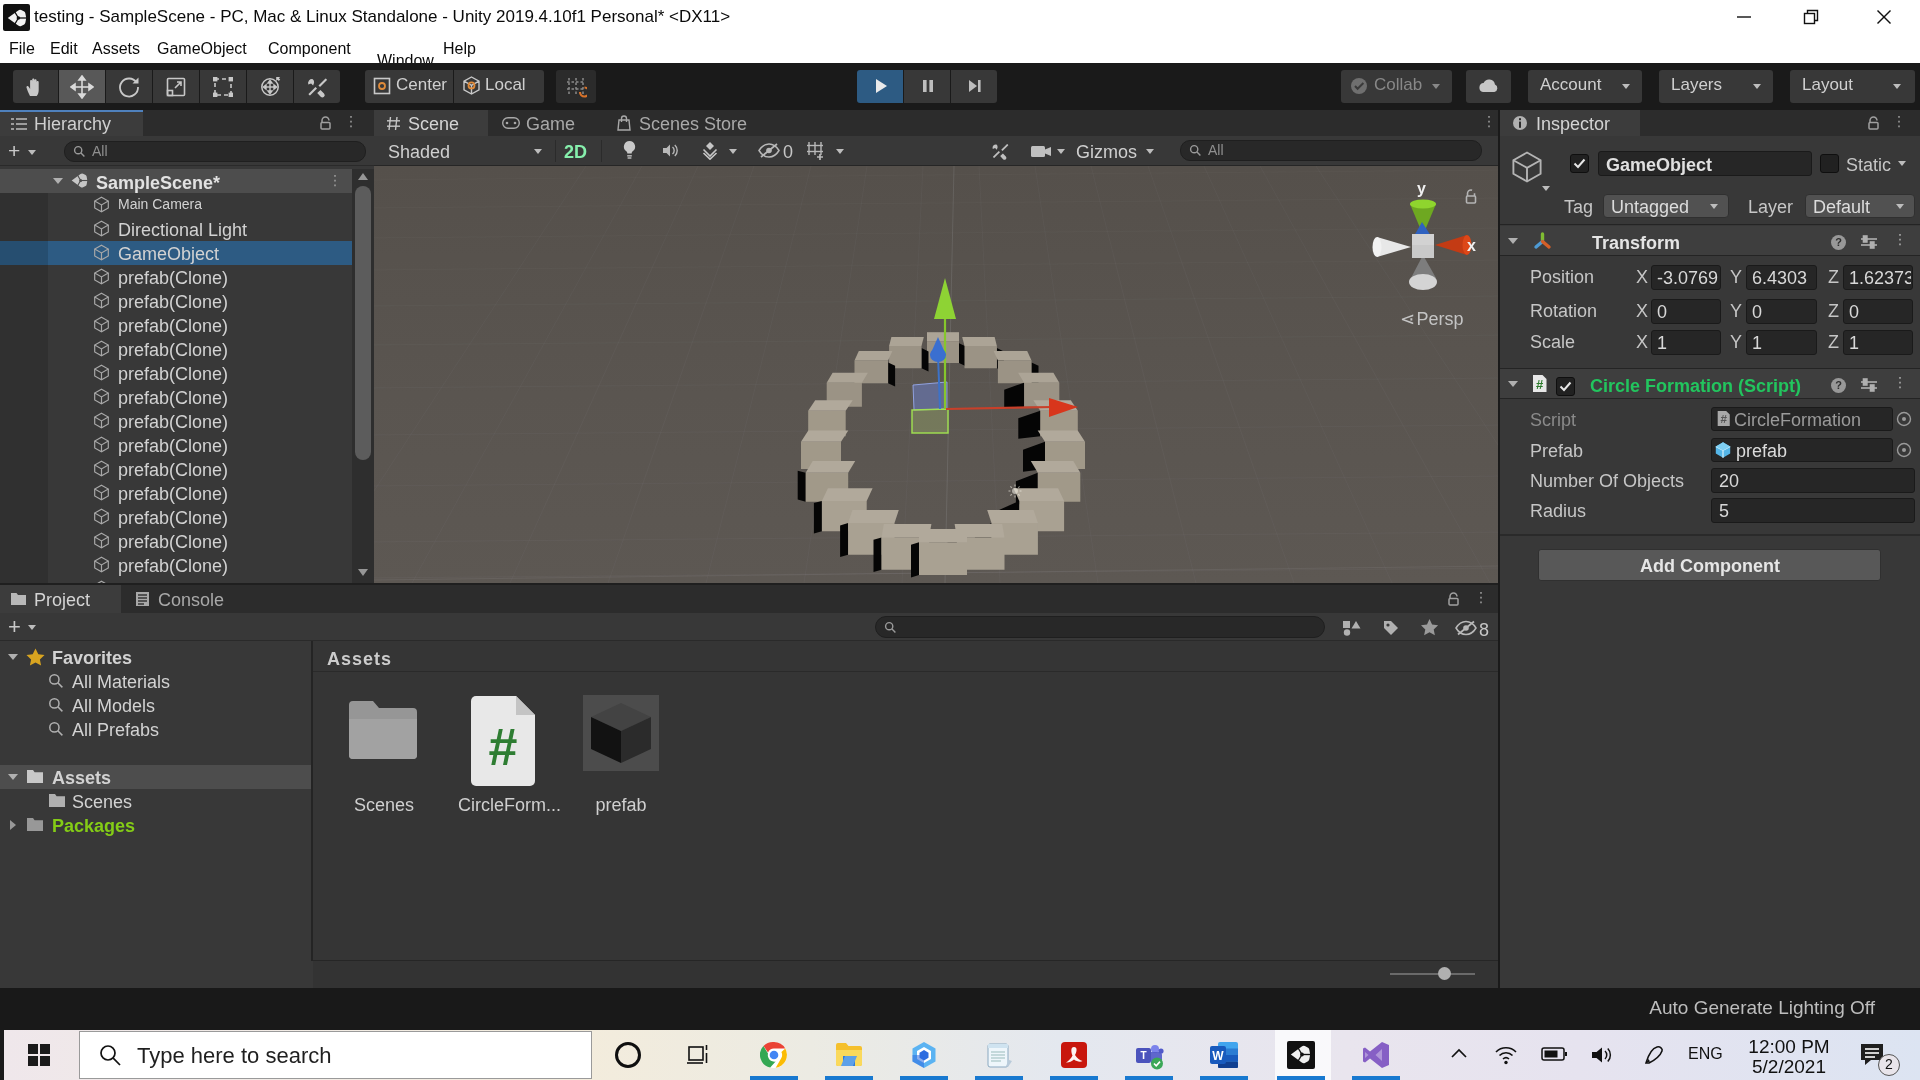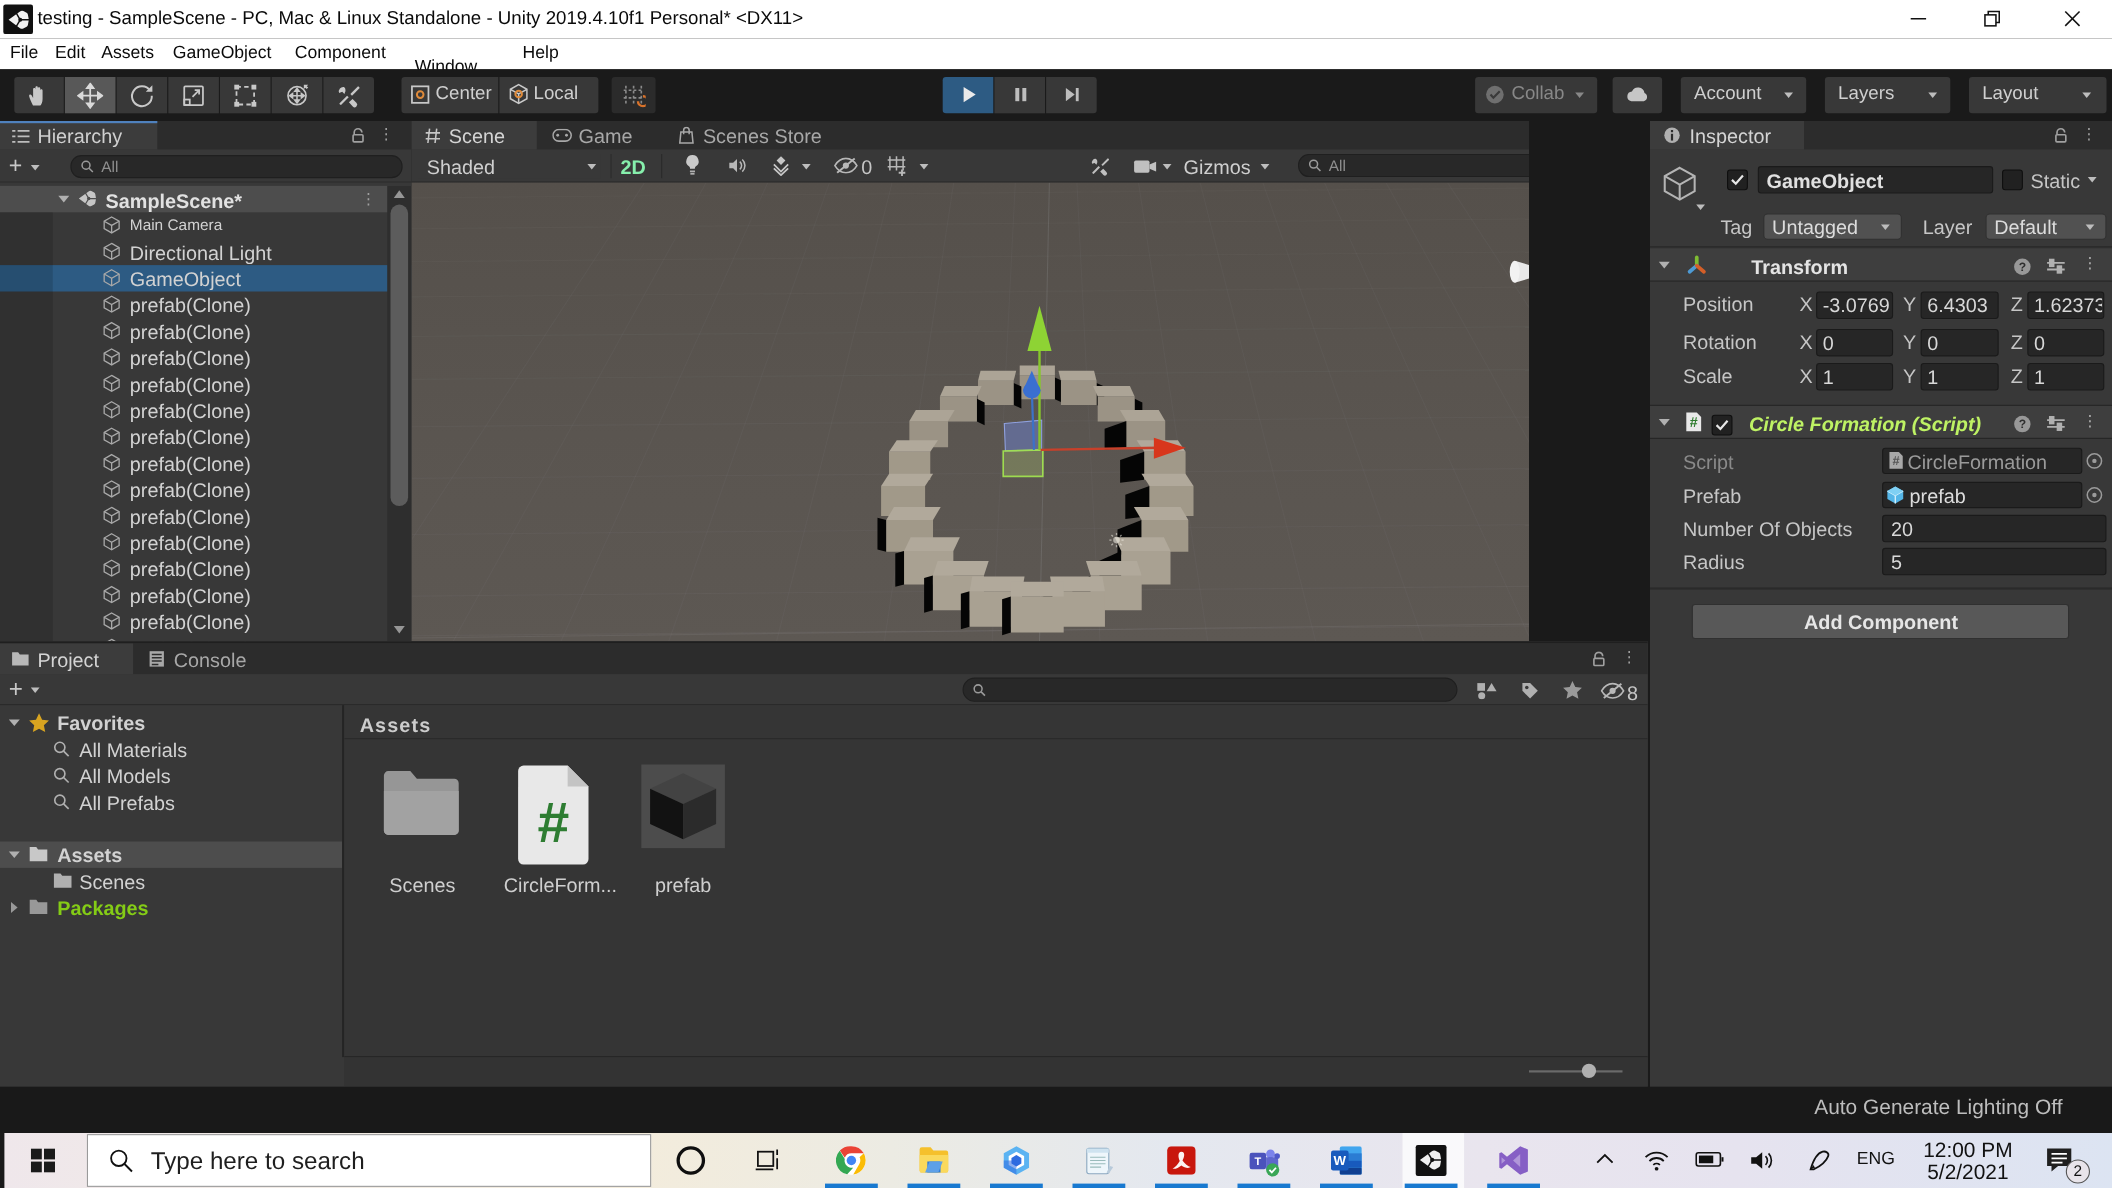--- a/index.html
+++ b/index.html
@@ -42,21 +42,21 @@
       </svg>
   </div>
 
   <div class="abs" style="left:0;top:35px;width:1920px;height:28px;background:#ffffff;color:#0a0a0a;font-size:16px;">
     <span class="abs" style="left:9px;top:5px;">File</span>
     <span class="abs" style="left:50px;top:5px;">Edit</span>
     <span class="abs" style="left:92px;top:5px;">Assets</span>
     <span class="abs" style="left:157px;top:5px;">GameObject</span>
     <span class="abs" style="left:268px;top:5px;">Component</span>
     <span class="abs" style="left:377px;top:5px;margin-top:12px;">Window</span>
-    <span class="abs" style="left:475px;top:5px;">Help</span>
+    <span class="abs" style="left:443px;top:5px;">Help</span>
   </div>
 
   <div class="abs" style="left:0;top:63px;width:1920px;height:47px;background:#1a1a1a;">
 
     <div class="abs" style="left:13px;top:7px;width:45px;height:33px;background:#383838;border-radius:3px 0 0 3px;"></div>
     <div class="abs" style="left:59px;top:7px;width:46px;height:33px;background:#585858;"></div>
     <div class="abs" style="left:106px;top:7px;width:46px;height:33px;background:#383838;"></div>
     <div class="abs" style="left:153px;top:7px;width:46px;height:33px;background:#383838;"></div>
     <div class="abs" style="left:200px;top:7px;width:46px;height:33px;background:#383838;"></div>
     <div class="abs" style="left:247px;top:7px;width:46px;height:33px;background:#383838;"></div>
@@ -362,21 +362,21 @@
     <div class="abs" style="left:352px;top:59px;width:22px;height:414px;background:#2e2e2e;"></div>
     <div class="abs" style="left:355px;top:76px;width:16px;height:274px;background:#5c5c5c;border-radius:8px;"></div>
     <svg class="abs" style="left:357px;top:62px" width="12" height="9" viewBox="0 0 12 9">
         <path d="M6 1 L11 8 H1z" fill="#969696"></path>
       </svg>
     <svg class="abs" style="left:357px;top:458px" width="12" height="9" viewBox="0 0 12 9">
         <path d="M6 8 L11 1 H1z" fill="#969696"></path>
       </svg>
   </div>
 
-  <div class="abs" style="left:374px;top:110px;width:1016px;height:473px;background:#383838;overflow:hidden;">
+  <div class="abs" style="left:374px;top:110px;width:1124px;height:473px;background:#383838;overflow:hidden;">
     <div class="abs" style="left:0;top:0;width:1124px;height:26px;background:#2c2c2c;"></div>
     <div class="abs" style="left:0;top:0;width:114px;height:26px;background:#3c3c3c;"></div>
     <svg class="abs" style="left:12px;top:6px" width="15" height="15" viewBox="0 0 15 15">
         <g stroke="#c6c6c6" stroke-width="1.4">
           <line x1="4.5" y1="1" x2="3" y2="14"></line>
           <line x1="11" y1="1" x2="9.5" y2="14"></line>
           <line x1="1" y1="4.8" x2="14" y2="4.8"></line>
           <line x1="1" y1="10.2" x2="14" y2="10.2"></line>
         </g>
       </svg>
@@ -694,21 +694,21 @@
       <div class="abs" style="left:0;top:259px;width:420px;height:30px;background:#3e3e3e;border-bottom:1px solid #242424;"></div>
       <div class="tri-d abs" style="left:8px;top:271px;"></div>
       <svg class="abs" style="left:30px;top:264px" width="19" height="19" viewBox="0 0 19 19">
         <path d="M3 1 h9.5 L16.5 5 V18 H3z" fill="#e8e8e8"></path>
         <text x="9.7" y="14.6" font-size="13" font-weight="bold" fill="#2a7a2a" text-anchor="middle" font-family="Liberation Sans">#</text>
       </svg>
       <div class="abs" style="left:56px;top:267px;width:19px;height:19px;background:#212121;border:1px solid #0f0f0f;border-radius:3px;"></div>
       <svg class="abs" style="left:59px;top:271px" width="13" height="11" viewBox="0 0 13 11">
         <path d="M1.5 5.5 L5 9 L11.5 1.5" fill="none" stroke="#e6e6e6" stroke-width="2"></path>
       </svg>
-      <div class="abs" style="left:90px;top:266px;color:#bef264;font-size:18px;font-weight:bold;font-style:italic;">Circle Formation (Script)</div>
+      <div class="abs" style="left:90px;top:266px;color:#22c55e;font-size:18px;font-weight:bold;">Circle Formation (Script)</div>
       <svg class="abs" style="left:330px;top:267px" width="17" height="17" viewBox="0 0 17 17">
         <circle cx="8.5" cy="8.5" r="7.5" fill="#989898"></circle>
         <text x="8.5" y="12.4" font-size="11" font-weight="bold" fill="#2e2e2e" text-anchor="middle" font-family="Liberation Sans">?</text>
       </svg>
       <svg class="abs" style="left:360px;top:267px" width="18" height="17" viewBox="0 0 18 17">
         <g stroke="#b0b0b0" stroke-width="1.6">
           <line x1="1" y1="5" x2="17" y2="5"></line>
           <line x1="1" y1="11" x2="17" y2="11"></line>
           <rect x="3.5" y="2" width="3.4" height="6" fill="#b0b0b0"></rect>
           <rect x="10.5" y="8" width="3.4" height="6" fill="#b0b0b0"></rect>

